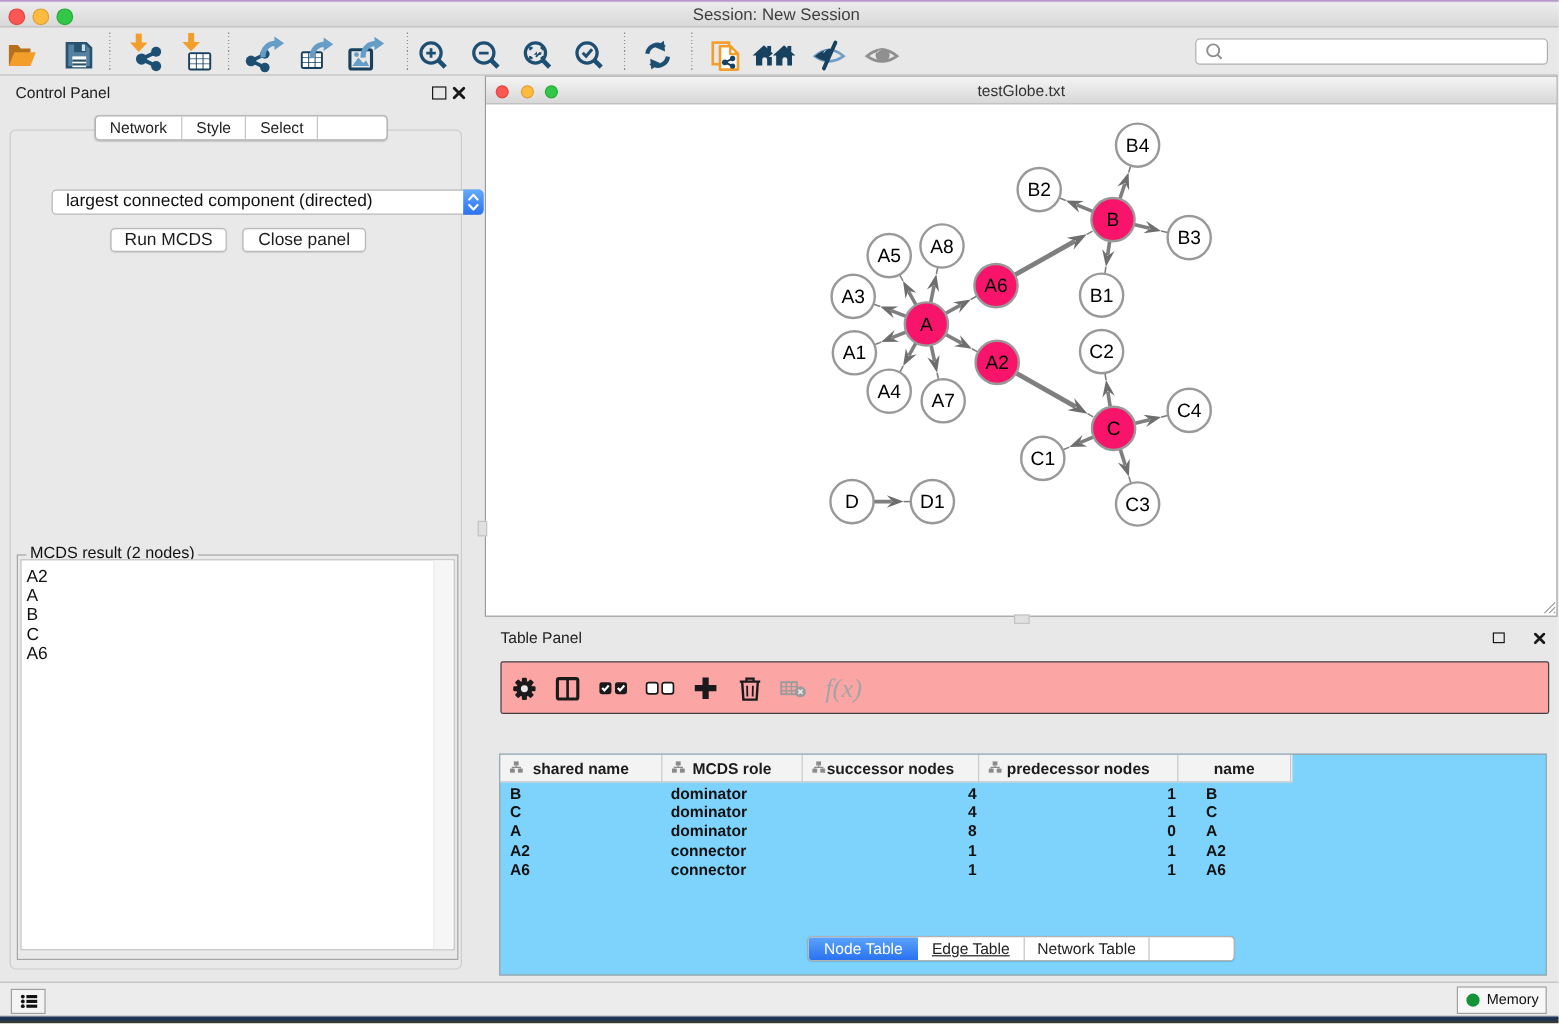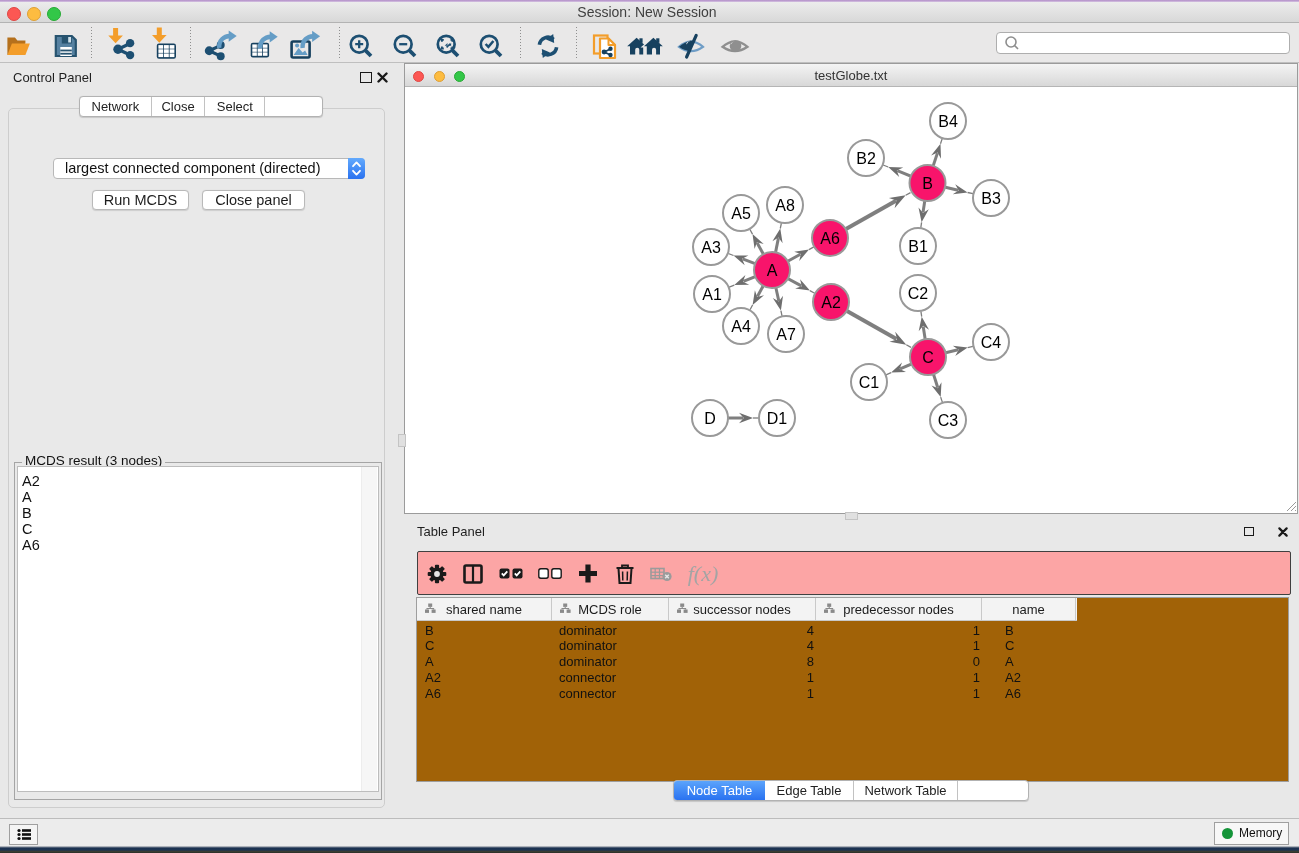--- a/index.html
+++ b/index.html
@@ -27,22 +27,22 @@
   .winbtns{font-size:12px;color:#222;}
   .seg{position:absolute;display:flex;height:19px;z-index:5;border:1px solid #b2b2b2;border-radius:4px;background:#fff;
        font-size:13px;color:#232323;overflow:hidden;box-shadow:0 0.5px 1px rgba(0,0,0,.15);}
   .seg div{display:flex;align-items:center;justify-content:center;border-right:1px solid #c2c2c2;white-space:nowrap;}
   .seg div:last-child{border-right:none;margin-top:24px;}
   .seg .sel{background:linear-gradient(#5ba4fc,#2a72f0);color:#fff;border-right:none;}
   #cp-tabs{left:79px;top:96px;width:242px;}
   #cp-tabs .s1{width:71px;}#cp-tabs .s2{width:53px;}#cp-tabs .s3{width:59px;}#cp-tabs .s4{width:57px;}
   #cp-panel{left:8px;top:108px;width:375px;height:698px;background:#e9e9e9;border:1px solid #cdcdcd;border-radius:5px;}
   #opt-label{left:0;top:135px;width:391px;text-align:center;font-size:14.5px;color:#1d1d1d;}
-  #combo{left:53px;top:158px;width:310px;height:19px;background:#fff;border:1px solid #b8b8b8;border-radius:4px;
-         font-size:14.5px;color:#111;line-height:19px;}
+  #combo{left:43px;top:158px;width:310px;height:19px;background:#fff;border:1px solid #b8b8b8;border-radius:4px;
+         font-size:14.5px;color:#111;line-height:19px;padding-left:48px;}
   #combo span{position:absolute;left:11px;top:0;}
   #combo .step{position:absolute;right:-1px;top:-1px;width:17px;height:21px;border-radius:0 4px 4px 0;
         background:linear-gradient(#63aafd,#2a72f0);}
   .btn{position:absolute;height:18px;background:#fff;border:1px solid #b9b9b9;border-radius:4px;
        font-size:14.5px;color:#1d1d1d;text-align:center;line-height:18px;box-shadow:0 0.5px 1px rgba(0,0,0,.12);}
   #btn-run{left:92px;top:190px;width:95px;}
   #btn-close{left:202px;top:190px;width:101px;}
   
   #grp{left:14px;top:453px;width:372px;height:345px;}
   #grp .box{position:absolute;left:0;top:9px;width:366px;height:336px;border:1px solid #a5a5a5;}
@@ -53,28 +53,28 @@
   
   #netwin{left:404px;top:63px;width:892px;height:449px;background:#fff;border:1px solid #9b9b9b;text-decoration:underline;}
   #netwin .bar{position:absolute;left:0;top:0;width:100%;height:22px;background:linear-gradient(#f4f4f4,#d8d8d8);border-bottom:1px solid #b5b5b5;}
   #netwin .t1{left:8px;top:7px;width:9px;height:9px;background:#fc5753;border:0.5px solid #df4744;}
   #netwin .t2{left:28.5px;top:7px;width:9px;height:9px;background:#fdbc40;border:0.5px solid #de9f34;}
   #netwin .t3{left:48.5px;top:7px;width:9px;height:9px;background:#33c748;border:0.5px solid #27aa35;}
   #netwin .title{position:absolute;left:0;top:0;width:100%;text-align:center;line-height:23px;font-size:13px;color:#333;}
   
   #tp-title{left:417px;top:524px;font-size:13px;color:#1f1f1f;}
   #tbl-toolbar{left:417px;top:551px;width:872px;height:42px;background:#fca5a5;border:1px solid #404040;border-radius:2px;}
-  #tblarea{left:416px;top:597px;width:871px;height:183px;background:#a16207;border:1px solid #9e9e9e;}
+  #tblarea{left:416px;top:628px;width:871px;height:183px;background:#7dd3fc;border:1px solid #9e9e9e;font-weight:bold;}
   #thead{position:absolute;left:0;top:0;width:660px;height:22px;background:#f3f3f3;border-bottom:1px solid #c8c8c8;}
   #thead .hc{position:absolute;top:0;height:22px;border-right:1px solid #c9c9c9;font-size:13px;color:#1c1c1c;
              display:flex;align-items:center;justify-content:center;}
   .trow{position:absolute;left:0;width:660px;height:16px;font-size:13px;color:#111;}
   .trow span{position:absolute;top:0;line-height:16px;}
   #tbl-tabs{left:673px;top:780px;width:354px;}
-  #tbl-tabs .s1{width:91px;}#tbl-tabs .s2{width:88px;}#tbl-tabs .s3{width:103px;}#tbl-tabs .s4{width:66px;}
+  #tbl-tabs .s1{width:91px;}#tbl-tabs .s2{width:88px;text-decoration:underline;}#tbl-tabs .s3{width:103px;}#tbl-tabs .s4{width:66px;}
   
   #statusbar{left:0;top:818px;width:1299px;height:30px;background:#ececec;border-top:1px solid #bcbcbc;}
   #sb-left{left:9px;top:824px;width:27px;height:19px;background:#f4f4f4;border:1px solid #9f9f9f;}
   #memory{left:1214px;top:822px;width:73px;height:21px;background:#f7f7f7;border:1px solid #9f9f9f;font-size:12px;color:#111;}
   #memory .dot{position:absolute;left:7px;top:5px;width:11px;height:11px;border-radius:50%;background:#149439;}
   #memory .txt{position:absolute;left:24px;top:0;line-height:21px;}
   .grip{position:absolute;background:#e0e0e0;border:1px solid #c4c4c4;}
 </style>
 </head>
 <body>
@@ -257,37 +257,37 @@
     </div>
 
   <div class="abs" id="cp-title">Control Panel</div>
   <div class="abs winbtns" style="left:360px;top:72px;width:10px;height:9px;border:1.5px solid #191919;"></div>
   <svg class="abs" style="left:377px;top:72px" width="11" height="11" viewBox="0 0 11 11">
       <path d="M1.5 1.5 L9.5 9.5 M9.5 1.5 L1.5 9.5" stroke="#191919" stroke-width="2.4" stroke-linecap="round"></path>
     </svg>
 
   <div class="seg" id="cp-tabs">
     <div class="s1">Network</div>
-      <div class="s2">Close</div>
+      <div class="s2">Style</div>
       <div class="s3">Select</div>
       <div class="s4 sel">MCDS</div>
   </div>
   <div class="abs" id="cp-panel"></div>
   <div class="abs" id="combo">
       <span>largest connected component (directed)</span>
     <div class="step"><svg width="17" height="21" viewBox="0 0 17 21">
           <path d="M5 8.2 L8.5 4.4 L12 8.2 M5 12.8 L8.5 16.6 L12 12.8" stroke="#fff" stroke-width="1.8" fill="none" stroke-linecap="round" stroke-linejoin="round"></path>
         </svg></div>
   </div>
   <div class="btn" id="btn-run">Run MCDS</div>
   <div class="btn" id="btn-close">Close panel</div>
 
   <div class="abs" id="grp">
     <div class="box"></div>
-    <div class="legend">MCDS result (3 nodes)</div>
+    <div class="legend">MCDS result (2 nodes)</div>
   </div>
   <div class="abs" id="listbox">
     <div class="sb"></div>
     <div class="it">A2</div>
       <div class="it">A</div>
       <div class="it">B</div>
       <div class="it">C</div>
       <div class="it">A6</div>
   </div>
 

